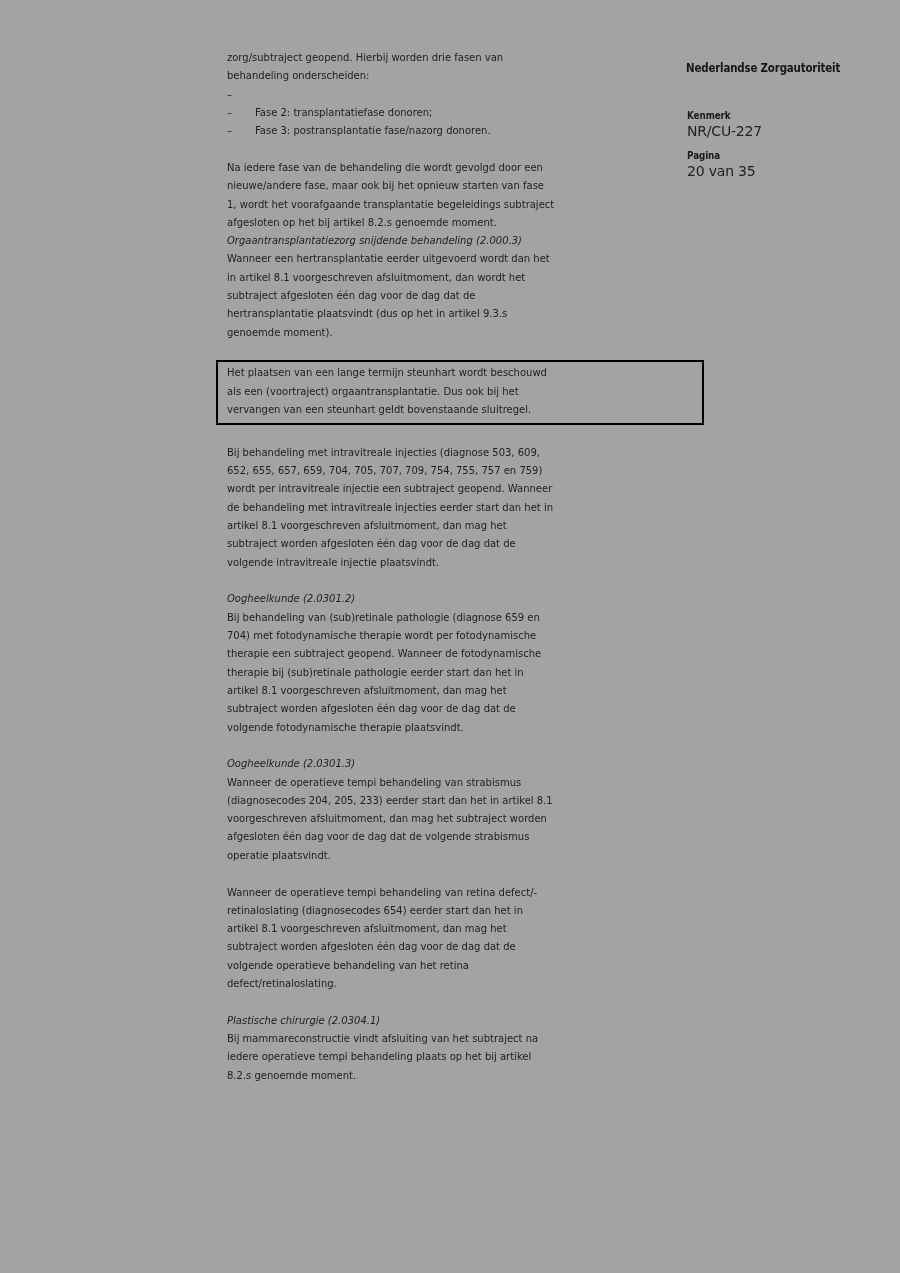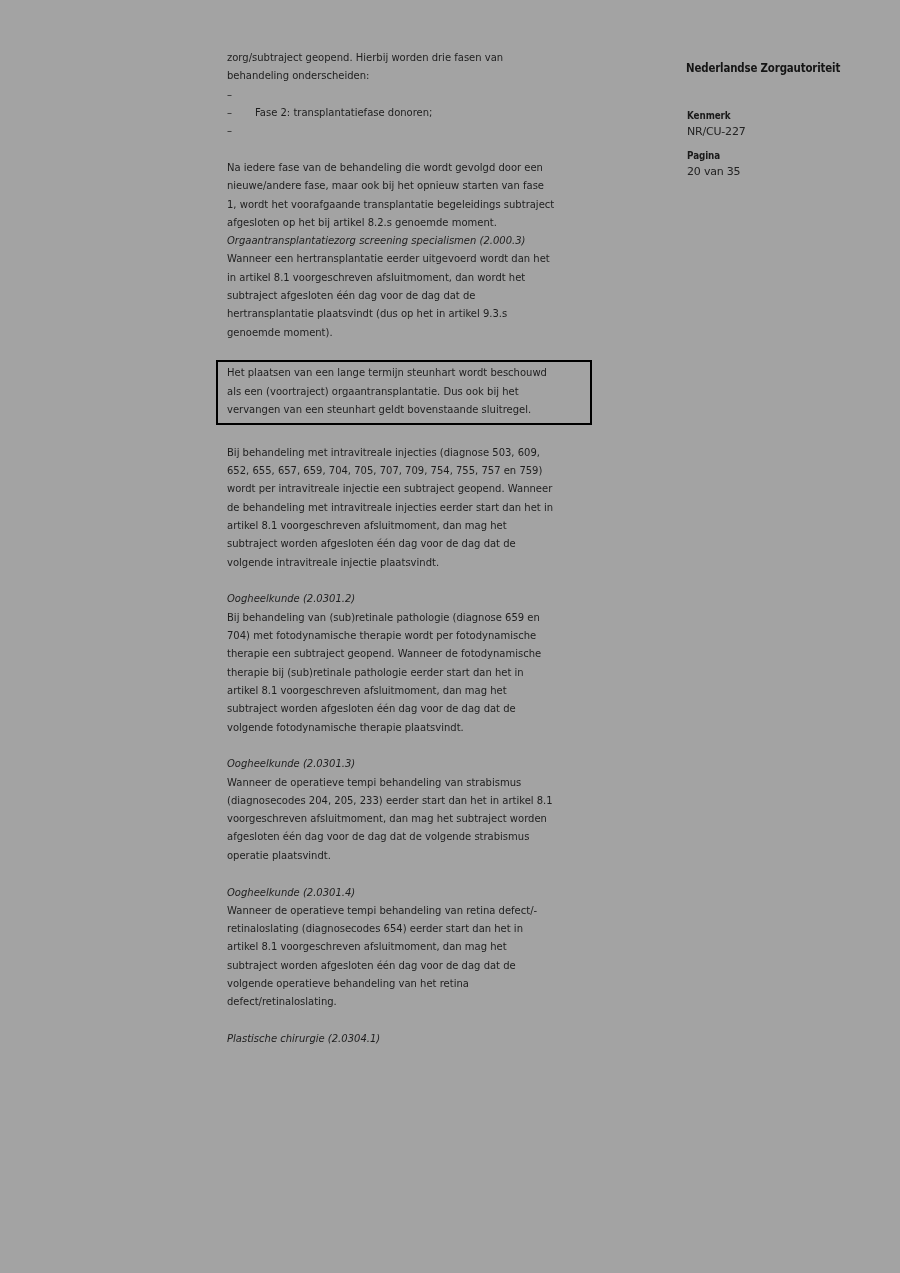--- a/index.html
+++ b/index.html
@@ -38,21 +38,21 @@
     font-size: 10px;
     font-weight: bold;
     color: #1a1a1a;
     letter-spacing: -0.1px;
     transform: scaleX(0.88);
     transform-origin: left top;
     line-height: 12px;
     margin-bottom: 3px;
   }
   .meta-value {
-    font-size: 11px;
+    font-size: 14px;
     color: #222222;
     line-height: 13px;
     margin-bottom: 12px;
     letter-spacing: -0.2px;
   }
   .content {
     position: absolute;
     left: 227px;
     top: 0;
     width: 472px;
@@ -79,21 +79,21 @@
     flex: 0 0 28px;
   }
   .sec-heading {
     font-style: italic;
     margin: 0;
   }
   .note-box {
     box-sizing: border-box;
     border: 2px solid #000000;
     margin-left: -11px;
-    width: 376px;
+    width: 488px;
     padding: 2px 8px 4px 9px;
     white-space: pre-line;
   }
 </style>
 </head>
 <body>
 
 <div class="page">
 
   <div class="brand">Nederlandse Zorgautoriteit</div>
@@ -113,31 +113,32 @@
       <div class="fase-list">
         <div class="fase-row">
           <span class="fase-dash">–</span>
         </div>
         <div class="fase-row">
           <span class="fase-dash">–</span>
           <span>Fase 2: transplantatiefase donoren;</span>
         </div>
         <div class="fase-row">
           <span class="fase-dash">–</span>
+          <span>Fase 3: postransplantatie fase/nazorg donoren.</span>
         </div>
       </div>
     </div>
 
     <p class="para block">Na iedere fase van de behandeling die wordt gevolgd door een
 nieuwe/andere fase, maar ook bij het opnieuw starten van fase
 1, wordt het voorafgaande transplantatie begeleidings subtraject
 afgesloten op het bij artikel 8.2.s genoemde moment.</p>
 
     <div class="block">
-      <p class="para sec-heading">Orgaantransplantatiezorg screening specialismen (2.000.3)</p>
+      <p class="para sec-heading">Orgaantransplantatiezorg snijdende behandeling (2.000.3)</p>
       <p class="para">Wanneer een hertransplantatie eerder uitgevoerd wordt dan het
 in artikel 8.1 voorgeschreven afsluitmoment, dan wordt het
 subtraject afgesloten één dag voor de dag dat de
 hertransplantatie plaatsvindt (dus op het in artikel 9.3.s
 genoemde moment).</p>
     </div>
 
     <div class="note-box block">Het plaatsen van een lange termijn steunhart wordt beschouwd
 als een (voortraject) orgaantransplantatie. Dus ook bij het
 vervangen van een steunhart geldt bovenstaande sluitregel.</div>
@@ -166,27 +167,29 @@
     <div class="block">
       <p class="para sec-heading">Oogheelkunde (2.0301.3)</p>
       <p class="para">Wanneer de operatieve tempi behandeling van strabismus
 (diagnosecodes 204, 205, 233) eerder start dan het in artikel 8.1
 voorgeschreven afsluitmoment, dan mag het subtraject worden
 afgesloten één dag voor de dag dat de volgende strabismus
 operatie plaatsvindt.</p>
     </div>
 
     <div class="block">
-      <p class="para sec-heading">Oogheelkunde (2.0301.4)</p>
       <p class="para">Wanneer de operatieve tempi behandeling van retina defect/-
 retinaloslating (diagnosecodes 654) eerder start dan het in
 artikel 8.1 voorgeschreven afsluitmoment, dan mag het
 subtraject worden afgesloten één dag voor de dag dat de
 volgende operatieve behandeling van het retina
 defect/retinaloslating.</p>
     </div>
 
     <div class="block">
       <p class="para sec-heading">Plastische chirurgie (2.0304.1)</p>
+      <p class="para">Bij mammareconstructie vindt afsluiting van het subtraject na
+iedere operatieve tempi behandeling plaats op het bij artikel
+8.2.s genoemde moment.</p>
     </div>
 
   </div>
 </div>
 
 </body></html>

